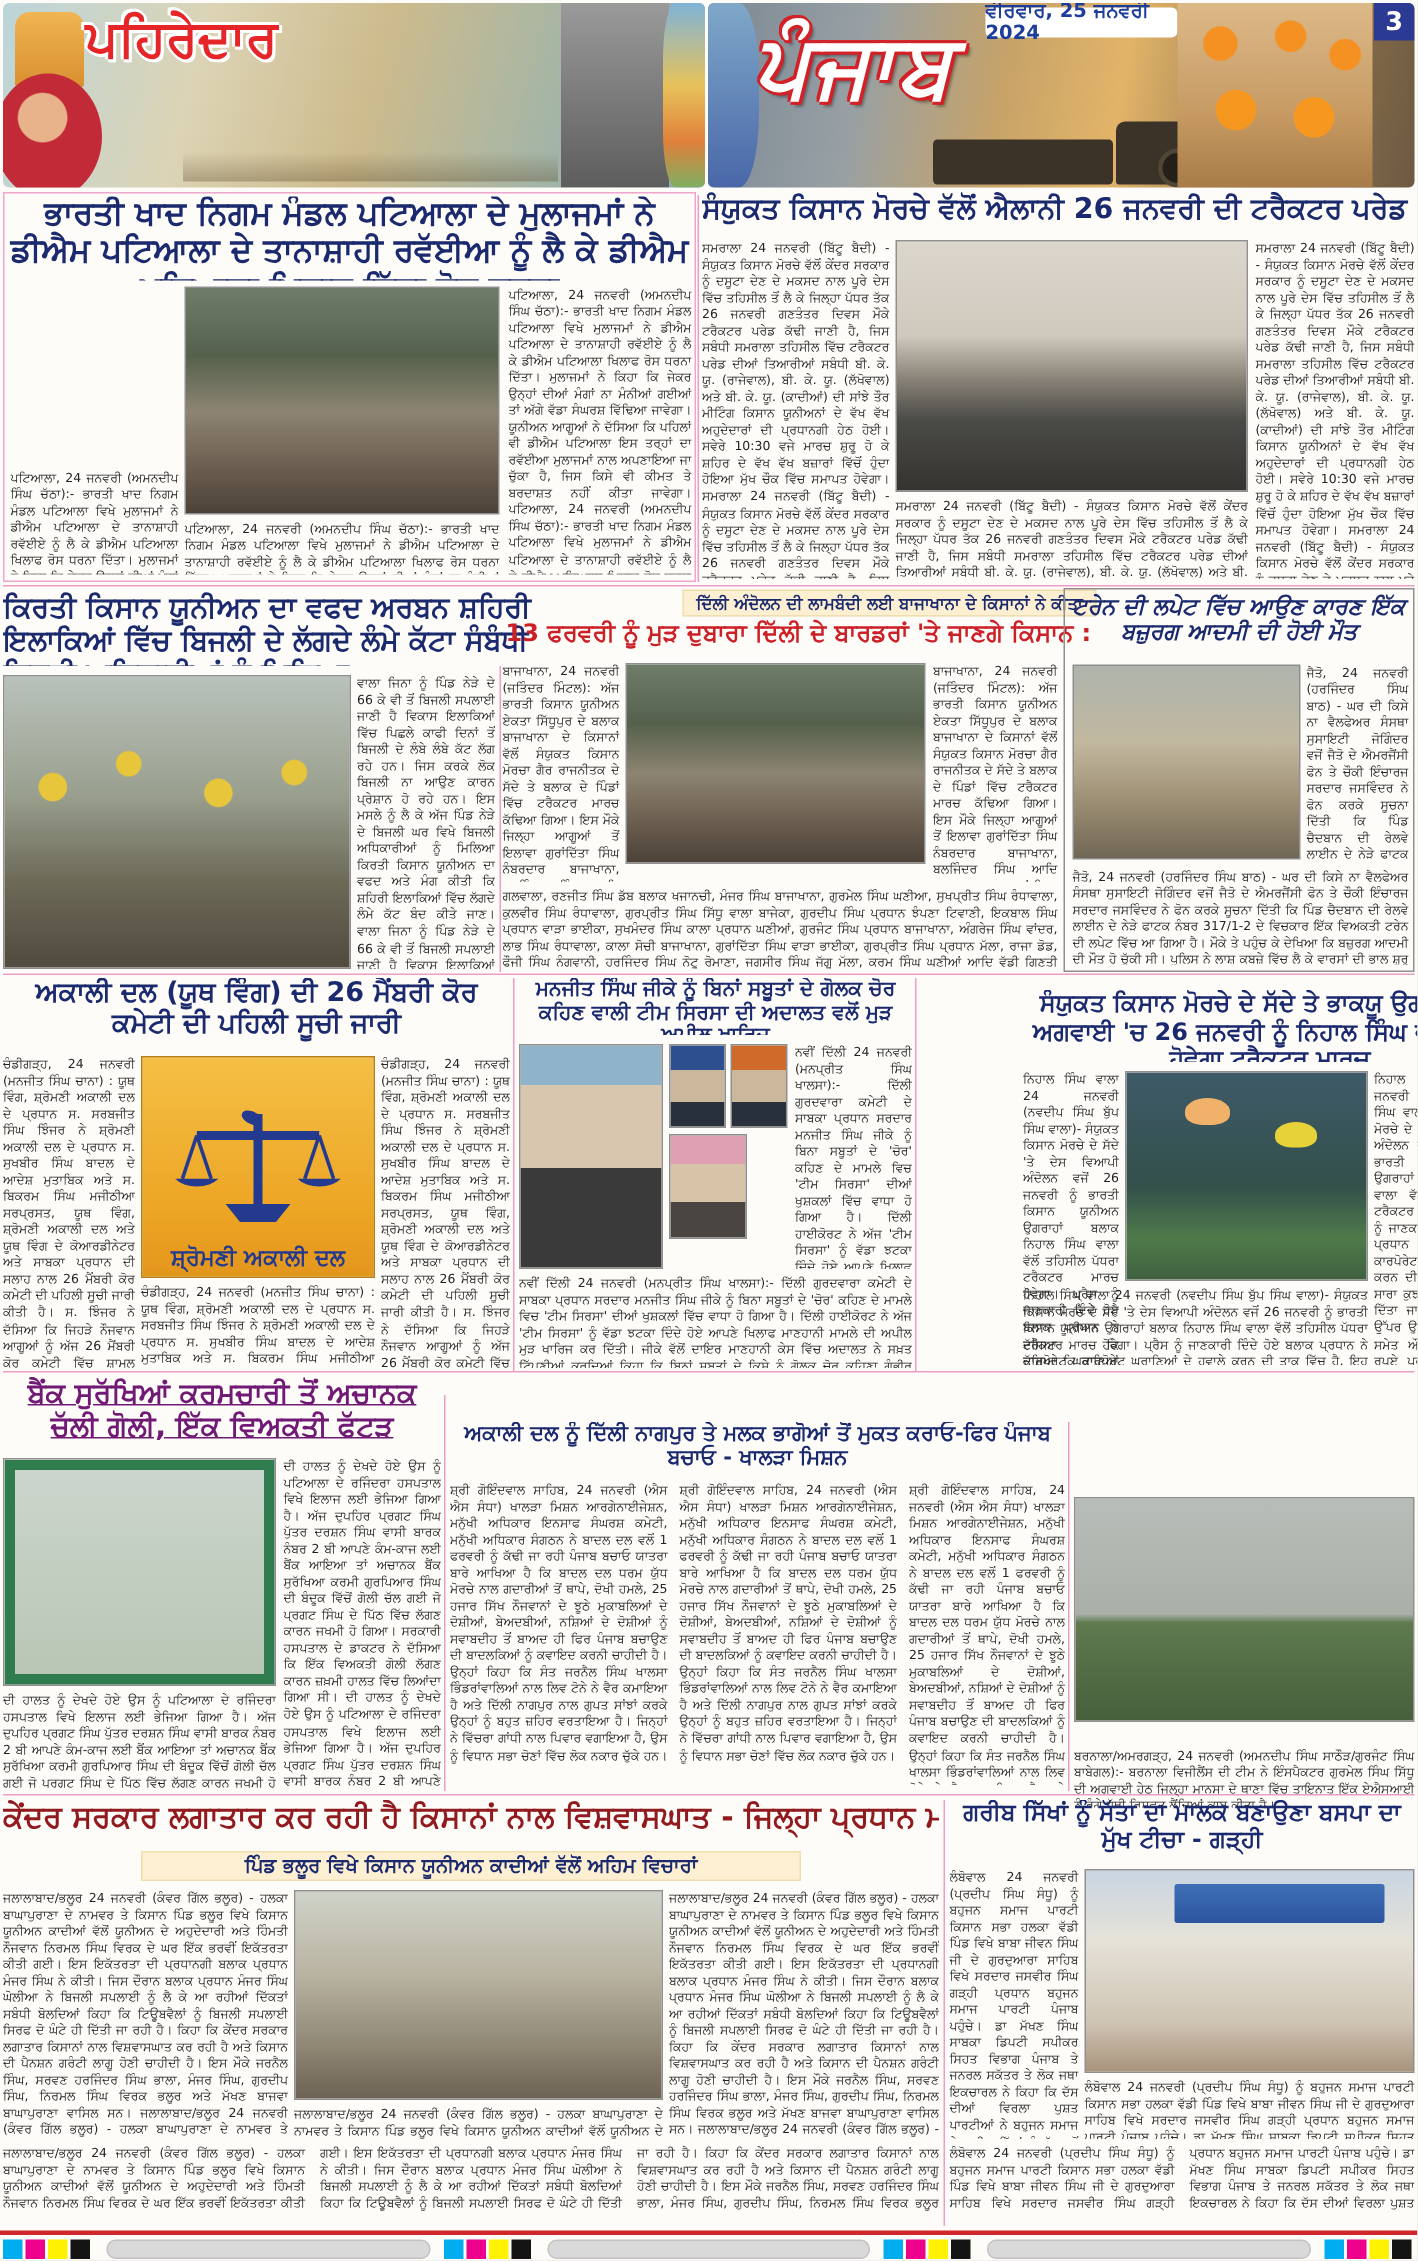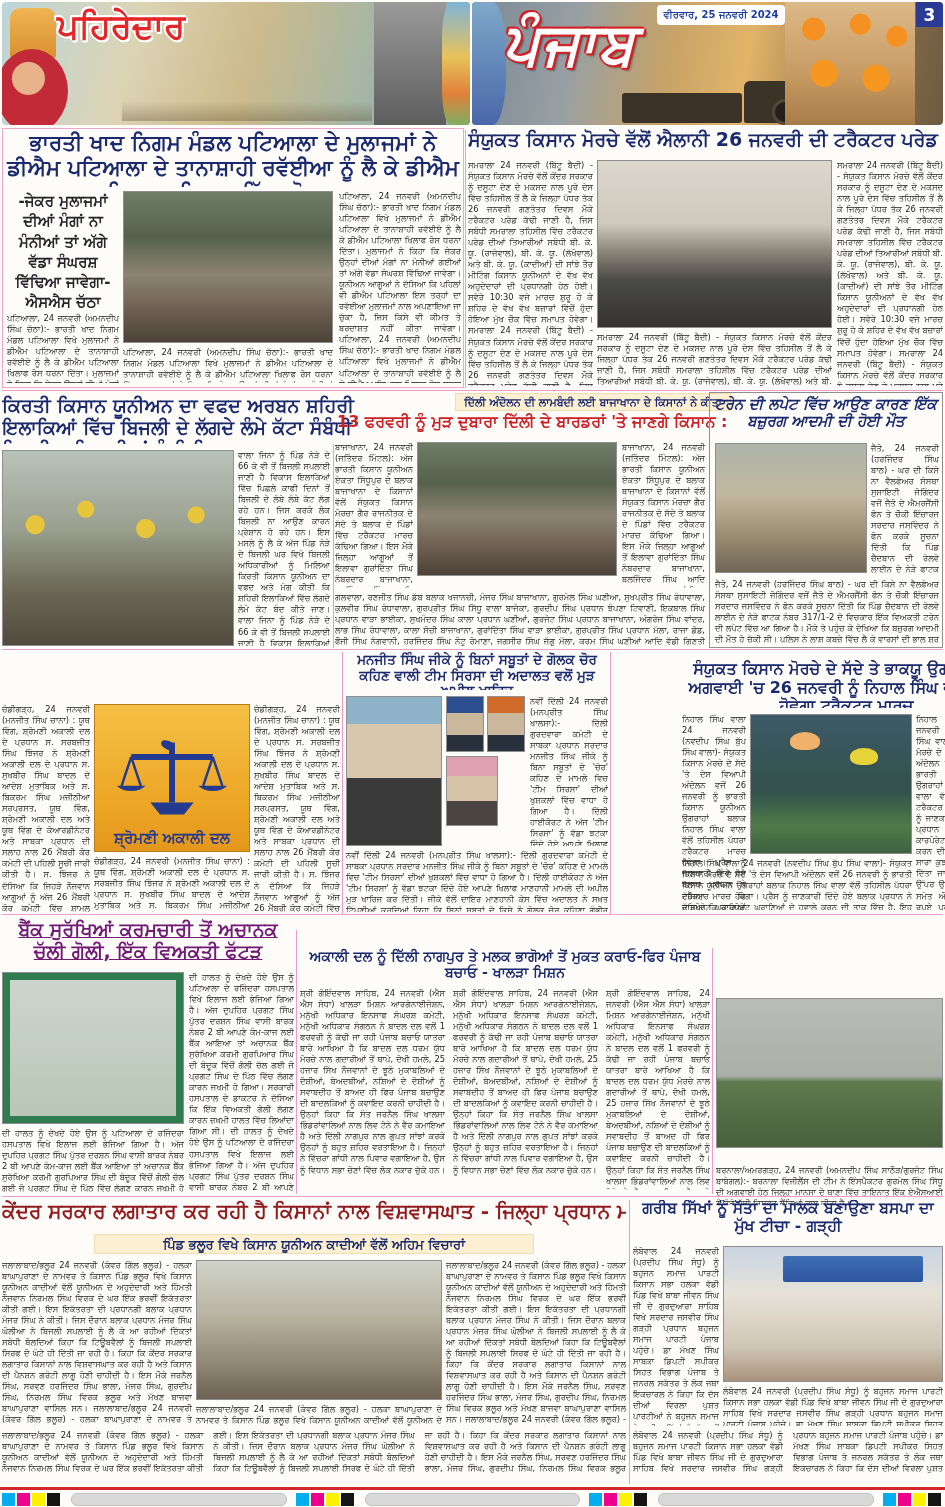--- a/index.html
+++ b/index.html
@@ -56,41 +56,40 @@
       <div class="abs" style="left:55px;top:6px;font-size:34px;font-weight:bold;color:#e52528;text-shadow:-2px 0 #fff,2px 0 #fff,0 -2px #fff,0 2px #fff,2px 2px #fff,-2px -2px #fff;">ਪਹਿਰੇਦਾਰ</div>
       <div class="abs" style="left:120px;bottom:4px;width:250px;height:44px;background:linear-gradient(180deg,rgba(0,0,0,0) 0 55%,rgba(90,70,40,.35) 100%);"></div>
     </div>
 
     <div class="abs mast-right" style="left:472px;top:2px;width:471px;height:123px;">
       <div class="abs" style="left:0;top:0;width:34px;height:123px;background:linear-gradient(180deg,#7fa8c9,#4967a8);border-radius:0 40% 40% 0;"></div>
       <div class="abs" style="left:150px;bottom:2px;width:120px;height:30px;background:#3c3328;border-radius:3px;"></div>
       <div class="abs" style="left:272px;bottom:2px;width:52px;height:42px;background:#3c3328;border-radius:6px 10px 2px 2px;"></div>
       <div class="abs" style="left:300px;bottom:0px;width:26px;height:26px;background:#241f18;border-radius:50%;border:3px solid #514635;"></div>
       <div class="abs" style="left:30px;top:8px;font-size:58px;font-weight:bold;color:#fff;letter-spacing:2px;text-shadow:-2px 0 #d22127,2px 0 #d22127,0 -2px #d22127,0 2px #d22127,2px 2px #d22127,-2px -2px #d22127,3px 3px 2px rgba(0,0,0,.35);font-style:italic;">ਪੰਜਾਬ</div>
-      <div class="abs" style="left:185px;top:3px;width:128px;height:20px;background:#fff;border-radius:4px;display:flex;align-items:center;justify-content:center;font-size:10px;font-weight:bold;color:#1c3d99;">ਵੀਰਵਾਰ, 25 ਜਨਵਰੀ 2024</div>
+      <div class="abs" style="left:185px;top:3px;width:128px;height:20px;background:#fff;border-radius:4px;display:flex;align-items:center;justify-content:center;font-size:13px;font-weight:bold;color:#1c3d99;">ਵੀਰਵਾਰ, 25 ਜਨਵਰੀ 2024</div>
       <div class="abs kids photo" style="left:313px;top:0;width:130px;height:123px;border:none;"></div>
       <div class="abs" style="right:0;top:0;width:27px;height:25px;background:#2b3a92;color:#fff;font-size:17px;font-weight:bold;display:flex;align-items:center;justify-content:center;">3</div>
     </div>
   </header>
 
   <div class="abs hrule" style="left:2px;top:390px;width:941px;"></div>
   <div class="abs hrule" style="left:2px;top:649px;width:941px;"></div>
   <div class="abs hrule" style="left:2px;top:914px;width:941px;"></div>
   <div class="abs hrule" style="left:2px;top:1196px;width:941px;"></div>
   <div class="abs vrule" style="left:465px;top:130px;height:258px;"></div>
   <div class="abs vrule" style="left:333px;top:444px;height:204px;"></div>
   <div class="abs vrule" style="left:342px;top:652px;height:262px;"></div>
   <div class="abs vrule" style="left:610px;top:652px;height:262px;"></div>
   <div class="abs vrule" style="left:296px;top:930px;height:264px;"></div>
   <div class="abs vrule" style="left:712px;top:948px;height:246px;"></div>
   <div class="abs vrule" style="left:629px;top:1200px;height:284px;"></div>
 
   <section class="abs" style="left:2px;top:128px;width:462px;height:260px;border:1px solid #f0a6cc;padding:2px;">
     <div class="hl" style="font-size:21.5px;height:56px;">ਭਾਰਤੀ ਖਾਦ ਨਿਗਮ ਮੰਡਲ ਪਟਿਆਲਾ ਦੇ ਮੁਲਾਜਮਾਂ ਨੇ ਡੀਐਮ ਪਟਿਆਲਾ ਦੇ ਤਾਨਾਸ਼ਾਹੀ ਰਵੱਈਆ ਨੂੰ ਲੈ ਕੇ ਡੀਐਮ ਪਟਿਆਲਾ ਖਿਲਾਫ ਦਿੱਤਾ ਰੋਸ ਧਰਨਾ</div>
-    <div class="abs" style="left:4px;top:62px;width:112px;height:118px;font-size:15px;font-weight:bold;color:#26262a;text-align:center;line-height:1.35;overflow:hidden;">-ਜੇਕਰ ਮੁਲਾਜਮਾਂ ਦੀਆਂ ਮੰਗਾਂ ਨਾ ਮੰਨੀਆਂ ਤਾਂ ਅੱਗੇ ਵੱਡਾ ਸੰਘਰਸ਼ ਵਿੱਢਿਆ ਜਾਵੇਗਾ-ਐਸਐਸ ਚੱਠਾ</div>
     <div class="abs photo ph-protest" style="left:120px;top:62px;width:210px;height:152px;"></div>
     <div class="abs bt" style="left:336px;top:62px;width:122px;height:192px;">ਪਟਿਆਲਾ, 24 ਜਨਵਰੀ (ਅਮਨਦੀਪ ਸਿੰਘ ਚੱਠਾ):- ਭਾਰਤੀ ਖਾਦ ਨਿਗਮ ਮੰਡਲ ਪਟਿਆਲਾ ਵਿਖੇ ਮੁਲਾਜਮਾਂ ਨੇ ਡੀਐਮ ਪਟਿਆਲਾ ਦੇ ਤਾਨਾਸ਼ਾਹੀ ਰਵੱਈਏ ਨੂੰ ਲੈ ਕੇ ਡੀਐਮ ਪਟਿਆਲਾ ਖਿਲਾਫ ਰੋਸ ਧਰਨਾ ਦਿੱਤਾ। ਮੁਲਾਜਮਾਂ ਨੇ ਕਿਹਾ ਕਿ ਜੇਕਰ ਉਨ੍ਹਾਂ ਦੀਆਂ ਮੰਗਾਂ ਨਾ ਮੰਨੀਆਂ ਗਈਆਂ ਤਾਂ ਅੱਗੇ ਵੱਡਾ ਸੰਘਰਸ਼ ਵਿੱਢਿਆ ਜਾਵੇਗਾ। ਯੂਨੀਅਨ ਆਗੂਆਂ ਨੇ ਦੱਸਿਆ ਕਿ ਪਹਿਲਾਂ ਵੀ ਡੀਐਮ ਪਟਿਆਲਾ ਇਸ ਤਰ੍ਹਾਂ ਦਾ ਰਵੱਈਆ ਮੁਲਾਜਮਾਂ ਨਾਲ ਅਪਣਾਇਆ ਜਾ ਚੁੱਕਾ ਹੈ, ਜਿਸ ਕਿਸੇ ਵੀ ਕੀਮਤ ਤੇ ਬਰਦਾਸ਼ਤ ਨਹੀਂ ਕੀਤਾ ਜਾਵੇਗਾ। ਪਟਿਆਲਾ, 24 ਜਨਵਰੀ (ਅਮਨਦੀਪ ਸਿੰਘ ਚੱਠਾ):- ਭਾਰਤੀ ਖਾਦ ਨਿਗਮ ਮੰਡਲ ਪਟਿਆਲਾ ਵਿਖੇ ਮੁਲਾਜਮਾਂ ਨੇ ਡੀਐਮ ਪਟਿਆਲਾ ਦੇ ਤਾਨਾਸ਼ਾਹੀ ਰਵੱਈਏ ਨੂੰ ਲੈ ਕੇ ਡੀਐਮ ਪਟਿਆਲਾ ਖਿਲਾਫ ਰੋਸ ਧਰਨਾ ਦਿੱਤਾ। ਮੁਲਾਜਮਾਂ ਨੇ ਕਿਹਾ ਕਿ ਜੇਕਰ ਉਨ੍ਹਾਂ ਦੀਆਂ ਮੰਗਾਂ ਨਾ ਮੰਨੀਆਂ ਗਈਆਂ ਤਾਂ ਅੱਗੇ ਵੱਡਾ ਸੰਘਰਸ਼ ਵਿੱਢਿਆ ਜਾਵੇਗਾ। ਯੂਨੀਅਨ ਆਗੂਆਂ ਨੇ ਦੱਸਿਆ ਕਿ ਪਹਿਲਾਂ ਵੀ ਡੀਐਮ ਪਟਿਆਲਾ ਇਸ ਤਰ੍ਹਾਂ ਦਾ ਰਵੱਈਆ ਮੁਲਾਜਮਾਂ ਨਾਲ ਅਪਣਾਇਆ ਜਾ ਚੁੱਕਾ ਹੈ, ਜਿਸ ਕਿਸੇ ਵੀ ਕੀਮਤ ਤੇ ਬਰਦਾਸ਼ਤ ਨਹੀਂ ਕੀਤਾ ਜਾਵੇਗਾ।</div>
     <div class="abs bt" style="left:4px;top:184px;width:112px;height:70px;">ਪਟਿਆਲਾ, 24 ਜਨਵਰੀ (ਅਮਨਦੀਪ ਸਿੰਘ ਚੱਠਾ):- ਭਾਰਤੀ ਖਾਦ ਨਿਗਮ ਮੰਡਲ ਪਟਿਆਲਾ ਵਿਖੇ ਮੁਲਾਜਮਾਂ ਨੇ ਡੀਐਮ ਪਟਿਆਲਾ ਦੇ ਤਾਨਾਸ਼ਾਹੀ ਰਵੱਈਏ ਨੂੰ ਲੈ ਕੇ ਡੀਐਮ ਪਟਿਆਲਾ ਖਿਲਾਫ ਰੋਸ ਧਰਨਾ ਦਿੱਤਾ। ਮੁਲਾਜਮਾਂ ਨੇ ਕਿਹਾ ਕਿ ਜੇਕਰ ਉਨ੍ਹਾਂ ਦੀਆਂ ਮੰਗਾਂ ਨਾ ਮੰਨੀਆਂ ਗਈਆਂ ਤਾਂ ਅੱਗੇ ਵੱਡਾ ਸੰਘਰਸ਼ ਵਿੱਢਿਆ ਜਾਵੇਗਾ। ਯੂਨੀਅਨ ਆਗੂਆਂ ਨੇ ਦੱਸਿਆ ਕਿ ਪਹਿਲਾਂ ਵੀ ਡੀਐਮ ਪਟਿਆਲਾ ਇਸ ਤਰ੍ਹਾਂ ਦਾ ਰਵੱਈਆ ਮੁਲਾਜਮਾਂ ਨਾਲ ਅਪਣਾਇਆ ਜਾ ਚੁੱਕਾ ਹੈ, ਜਿਸ ਕਿਸੇ ਵੀ ਕੀਮਤ ਤੇ ਬਰਦਾਸ਼ਤ ਨਹੀਂ ਕੀਤਾ ਜਾਵੇਗਾ।</div>
     <div class="abs bt" style="left:120px;top:218px;width:210px;height:36px;">ਪਟਿਆਲਾ, 24 ਜਨਵਰੀ (ਅਮਨਦੀਪ ਸਿੰਘ ਚੱਠਾ):- ਭਾਰਤੀ ਖਾਦ ਨਿਗਮ ਮੰਡਲ ਪਟਿਆਲਾ ਵਿਖੇ ਮੁਲਾਜਮਾਂ ਨੇ ਡੀਐਮ ਪਟਿਆਲਾ ਦੇ ਤਾਨਾਸ਼ਾਹੀ ਰਵੱਈਏ ਨੂੰ ਲੈ ਕੇ ਡੀਐਮ ਪਟਿਆਲਾ ਖਿਲਾਫ ਰੋਸ ਧਰਨਾ ਦਿੱਤਾ। ਮੁਲਾਜਮਾਂ ਨੇ ਕਿਹਾ ਕਿ ਜੇਕਰ ਉਨ੍ਹਾਂ ਦੀਆਂ ਮੰਗਾਂ ਨਾ ਮੰਨੀਆਂ ਗਈਆਂ ਤਾਂ ਅੱਗੇ ਵੱਡਾ ਸੰਘਰਸ਼ ਵਿੱਢਿਆ ਜਾਵੇਗਾ। ਯੂਨੀਅਨ ਆਗੂਆਂ ਨੇ ਦੱਸਿਆ ਕਿ ਪਹਿਲਾਂ ਵੀ ਡੀਐਮ ਪਟਿਆਲਾ ਇਸ ਤਰ੍ਹਾਂ ਦਾ ਰਵੱਈਆ ਮੁਲਾਜਮਾਂ ਨਾਲ ਅਪਣਾਇਆ ਜਾ ਚੁੱਕਾ ਹੈ, ਜਿਸ ਕਿਸੇ ਵੀ ਕੀਮਤ ਤੇ ਬਰਦਾਸ਼ਤ ਨਹੀਂ ਕੀਤਾ ਜਾਵੇਗਾ।</div>
   </section>
 
   <section class="abs" style="left:468px;top:128px;width:475px;height:260px;">
     <div class="hl" style="font-size:19px;height:26px;white-space:nowrap;">ਸੰਯੁਕਤ ਕਿਸਾਨ ਮੋਰਚੇ ਵੱਲੋਂ ਐਲਾਨੀ 26 ਜਨਵਰੀ ਦੀ ਟਰੈਕਟਰ ਪਰੇਡ ਸਬੰਧੀ ਤਿਆਰੀ ਮੁਕੰਮਲ</div>
     <div class="abs bt" style="left:0;top:32px;width:125px;height:226px;">ਸਮਰਾਲਾ 24 ਜਨਵਰੀ (ਬਿੱਟੂ ਬੈਦੀ) - ਸੰਯੁਕਤ ਕਿਸਾਨ ਮੋਰਚੇ ਵੱਲੋਂ ਕੇਂਦਰ ਸਰਕਾਰ ਨੂੰ ਦਸੂਟਾ ਦੇਣ ਦੇ ਮਕਸਦ ਨਾਲ ਪੂਰੇ ਦੇਸ ਵਿੱਚ ਤਹਿਸੀਲ ਤੋਂ ਲੈ ਕੇ ਜਿਲ੍ਹਾ ਪੱਧਰ ਤੱਕ 26 ਜਨਵਰੀ ਗਣਤੰਤਰ ਦਿਵਸ ਮੌਕੇ ਟਰੈਕਟਰ ਪਰੇਡ ਕੱਢੀ ਜਾਣੀ ਹੈ, ਜਿਸ ਸਬੰਧੀ ਸਮਰਾਲਾ ਤਹਿਸੀਲ ਵਿੱਚ ਟਰੈਕਟਰ ਪਰੇਡ ਦੀਆਂ ਤਿਆਰੀਆਂ ਸਬੰਧੀ ਬੀ. ਕੇ. ਯੂ. (ਰਾਜੇਵਾਲ), ਬੀ. ਕੇ. ਯੂ. (ਲੱਖੋਵਾਲ) ਅਤੇ ਬੀ. ਕੇ. ਯੂ. (ਕਾਦੀਆਂ) ਦੀ ਸਾਂਝੇ ਤੌਰ ਮੀਟਿੰਗ ਕਿਸਾਨ ਯੂਨੀਅਨਾਂ ਦੇ ਵੱਖ ਵੱਖ ਅਹੁਦੇਦਾਰਾਂ ਦੀ ਪ੍ਰਧਾਨਗੀ ਹੇਠ ਹੋਈ। ਸਵੇਰੇ 10:30 ਵਜੇ ਮਾਰਚ ਸ਼ੁਰੂ ਹੋ ਕੇ ਸ਼ਹਿਰ ਦੇ ਵੱਖ ਵੱਖ ਬਜ਼ਾਰਾਂ ਵਿੱਚੋਂ ਹੁੰਦਾ ਹੋਇਆ ਮੁੱਖ ਚੌਕ ਵਿੱਚ ਸਮਾਪਤ ਹੋਵੇਗਾ। ਸਮਰਾਲਾ 24 ਜਨਵਰੀ (ਬਿੱਟੂ ਬੈਦੀ) - ਸੰਯੁਕਤ ਕਿਸਾਨ ਮੋਰਚੇ ਵੱਲੋਂ ਕੇਂਦਰ ਸਰਕਾਰ ਨੂੰ ਦਸੂਟਾ ਦੇਣ ਦੇ ਮਕਸਦ ਨਾਲ ਪੂਰੇ ਦੇਸ ਵਿੱਚ ਤਹਿਸੀਲ ਤੋਂ ਲੈ ਕੇ ਜਿਲ੍ਹਾ ਪੱਧਰ ਤੱਕ 26 ਜਨਵਰੀ ਗਣਤੰਤਰ ਦਿਵਸ ਮੌਕੇ ਟਰੈਕਟਰ ਪਰੇਡ ਕੱਢੀ ਜਾਣੀ ਹੈ, ਜਿਸ ਸਬੰਧੀ ਸਮਰਾਲਾ ਤਹਿਸੀਲ ਵਿੱਚ ਟਰੈਕਟਰ ਪਰੇਡ ਦੀਆਂ ਤਿਆਰੀਆਂ ਸਬੰਧੀ ਬੀ. ਕੇ. ਯੂ. (ਰਾਜੇਵਾਲ), ਬੀ. ਕੇ. ਯੂ. (ਲੱਖੋਵਾਲ) ਅਤੇ ਬੀ. ਕੇ. ਯੂ. (ਕਾਦੀਆਂ) ਦੀ ਸਾਂਝੇ ਤੌਰ ਮੀਟਿੰਗ ਕਿਸਾਨ ਯੂਨੀਅਨਾਂ ਦੇ ਵੱਖ ਵੱਖ ਅਹੁਦੇਦਾਰਾਂ ਦੀ ਪ੍ਰਧਾਨਗੀ ਹੇਠ ਹੋਈ। ਸਵੇਰੇ 10:30 ਵਜੇ ਮਾਰਚ ਸ਼ੁਰੂ ਹੋ ਕੇ ਸ਼ਹਿਰ ਦੇ ਵੱਖ ਵੱਖ ਬਜ਼ਾਰਾਂ ਵਿੱਚੋਂ ਹੁੰਦਾ ਹੋਇਆ ਮੁੱਖ ਚੌਕ ਵਿੱਚ ਸਮਾਪਤ ਹੋਵੇਗਾ।</div>
     <div class="abs photo ph-building" style="left:129px;top:32px;width:235px;height:168px;"></div>
@@ -114,20 +113,21 @@
   </section>
 
   <section class="abs" style="left:709px;top:392px;width:234px;height:256px;border:1px solid #8f8f8f;padding:3px;">
     <div class="hl" style="font-size:15px;height:42px;font-style:italic;">ਟਰੇਨ ਦੀ ਲਪੇਟ ਵਿੱਚ ਆਉਣ ਕਾਰਣ ਇੱਕ ਬਜ਼ੁਰਗ ਆਦਮੀ ਦੀ ਹੋਈ ਮੌਤ</div>
     <div class="abs photo ph-train" style="left:5px;top:50px;width:152px;height:130px;"></div>
     <div class="abs bt" style="left:161px;top:50px;width:68px;height:130px;">ਜੈਤੋ, 24 ਜਨਵਰੀ (ਹਰਜਿੰਦਰ ਸਿੰਘ ਬਾਠ) - ਘਰ ਦੀ ਕਿਸੇ ਨਾ ਵੈਲਫੇਅਰ ਸੰਸਥਾ ਸੁਸਾਇਟੀ ਜੋਗਿੰਦਰ ਵਜੋਂ ਜੈਤੋ ਦੇ ਐਮਰਜੈਂਸੀ ਫੋਨ ਤੇ ਚੌਕੀ ਇੰਚਾਰਜ ਸਰਦਾਰ ਜਸਵਿੰਦਰ ਨੇ ਫੋਨ ਕਰਕੇ ਸੂਚਨਾ ਦਿੱਤੀ ਕਿ ਪਿੰਡ ਚੈਦਬਾਨ ਦੀ ਰੇਲਵੇ ਲਾਈਨ ਦੇ ਨੇੜੇ ਫਾਟਕ ਨੰਬਰ 317/1-2 ਦੇ ਵਿਚਕਾਰ ਇੱਕ ਵਿਅਕਤੀ ਟਰੇਨ ਦੀ ਲਪੇਟ ਵਿੱਚ ਆ ਗਿਆ ਹੈ। ਮੌਕੇ ਤੇ ਪਹੁੰਚ ਕੇ ਦੇਖਿਆ ਕਿ ਬਜ਼ੁਰਗ ਆਦਮੀ ਦੀ ਮੌਤ ਹੋ ਚੁੱਕੀ ਸੀ। ਪੁਲਿਸ ਨੇ ਲਾਸ਼ ਕਬਜ਼ੇ ਵਿੱਚ ਲੈ ਕੇ ਵਾਰਸਾਂ ਦੀ ਭਾਲ ਸ਼ੁਰੂ ਕਰ ਦਿੱਤੀ ਹੈ।</div>
     <div class="abs bt" style="left:5px;top:186px;width:224px;height:64px;">ਜੈਤੋ, 24 ਜਨਵਰੀ (ਹਰਜਿੰਦਰ ਸਿੰਘ ਬਾਠ) - ਘਰ ਦੀ ਕਿਸੇ ਨਾ ਵੈਲਫੇਅਰ ਸੰਸਥਾ ਸੁਸਾਇਟੀ ਜੋਗਿੰਦਰ ਵਜੋਂ ਜੈਤੋ ਦੇ ਐਮਰਜੈਂਸੀ ਫੋਨ ਤੇ ਚੌਕੀ ਇੰਚਾਰਜ ਸਰਦਾਰ ਜਸਵਿੰਦਰ ਨੇ ਫੋਨ ਕਰਕੇ ਸੂਚਨਾ ਦਿੱਤੀ ਕਿ ਪਿੰਡ ਚੈਦਬਾਨ ਦੀ ਰੇਲਵੇ ਲਾਈਨ ਦੇ ਨੇੜੇ ਫਾਟਕ ਨੰਬਰ 317/1-2 ਦੇ ਵਿਚਕਾਰ ਇੱਕ ਵਿਅਕਤੀ ਟਰੇਨ ਦੀ ਲਪੇਟ ਵਿੱਚ ਆ ਗਿਆ ਹੈ। ਮੌਕੇ ਤੇ ਪਹੁੰਚ ਕੇ ਦੇਖਿਆ ਕਿ ਬਜ਼ੁਰਗ ਆਦਮੀ ਦੀ ਮੌਤ ਹੋ ਚੁੱਕੀ ਸੀ। ਪੁਲਿਸ ਨੇ ਲਾਸ਼ ਕਬਜ਼ੇ ਵਿੱਚ ਲੈ ਕੇ ਵਾਰਸਾਂ ਦੀ ਭਾਲ ਸ਼ੁਰੂ ਕਰ ਦਿੱਤੀ ਹੈ।</div>
   </section>
 
   <section class="abs" style="left:2px;top:652px;width:338px;height:262px;">
+    <div class="hl" style="font-size:18px;height:46px;">ਅਕਾਲੀ ਦਲ (ਯੂਥ ਵਿੰਗ) ਦੀ 26 ਮੈਂਬਰੀ ਕੋਰ ਕਮੇਟੀ ਦੀ ਪਹਿਲੀ ਸੂਚੀ ਜਾਰੀ</div>
     <div class="abs bt" style="left:0;top:52px;width:88px;height:208px;">ਚੰਡੀਗੜ੍ਹ, 24 ਜਨਵਰੀ (ਮਨਜੀਤ ਸਿੰਘ ਚਾਨਾ) : ਯੂਥ ਵਿੰਗ, ਸ਼੍ਰੋਮਣੀ ਅਕਾਲੀ ਦਲ ਦੇ ਪ੍ਰਧਾਨ ਸ. ਸਰਬਜੀਤ ਸਿੰਘ ਝਿੰਜਰ ਨੇ ਸ਼੍ਰੋਮਣੀ ਅਕਾਲੀ ਦਲ ਦੇ ਪ੍ਰਧਾਨ ਸ. ਸੁਖਬੀਰ ਸਿੰਘ ਬਾਦਲ ਦੇ ਆਦੇਸ਼ ਮੁਤਾਬਿਕ ਅਤੇ ਸ. ਬਿਕਰਮ ਸਿੰਘ ਮਜੀਠੀਆ ਸਰਪ੍ਰਸਤ, ਯੂਥ ਵਿੰਗ, ਸ਼੍ਰੋਮਣੀ ਅਕਾਲੀ ਦਲ ਅਤੇ ਯੂਥ ਵਿੰਗ ਦੇ ਕੋਆਰਡੀਨੇਟਰ ਅਤੇ ਸਾਬਕਾ ਪ੍ਰਧਾਨ ਦੀ ਸਲਾਹ ਨਾਲ 26 ਮੈਂਬਰੀ ਕੋਰ ਕਮੇਟੀ ਦੀ ਪਹਿਲੀ ਸੂਚੀ ਜਾਰੀ ਕੀਤੀ ਹੈ। ਸ. ਝਿੰਜਰ ਨੇ ਦੱਸਿਆ ਕਿ ਜਿਹੜੇ ਨੌਜਵਾਨ ਆਗੂਆਂ ਨੂੰ ਅੱਜ 26 ਮੈਂਬਰੀ ਕੋਰ ਕਮੇਟੀ ਵਿੱਚ ਸ਼ਾਮਲ ਕੀਤਾ ਗਿਆ ਹੈ ਉਹਨਾਂ ਵਿੱਚ ਸ ਗੋਪ ਸਿੰਘ ਵੜੈਚ ਮੰਤਰੀ, ਸ. ਪ੍ਰਭਜੋਤ ਸਿੰਘ ਧਾਲੀਵਾਲ ਲੁਧਿਆਣਾ, ਸ. ਰਵਿੰਦਰ ਸਿੰਘ ਖੇੜਾ ਖਰੜ, ਸ. ਮਨਜੀਤ ਸਿੰਘ ਮਨਕਪੁਰ ਫੈਰਾਘੱਟੀ, ਐਡਵੋਕੇਟ ਜਿਲਰਨਜੀਤ ਸਿੰਘ ਵਿਣੋਂ ਮੰਤਰੀ, ਸ. ਸੰਦੀਪ ਸਿੰਘ ਬਾਠ ਮੋਤ, ਸ. ਜਸਗੀਰ ਸਿੰਘ ਸ਼ਾਮਲ ਹਨ। ਚੰਡੀਗੜ੍ਹ, 24 ਜਨਵਰੀ (ਮਨਜੀਤ ਸਿੰਘ ਚਾਨਾ) : ਯੂਥ ਵਿੰਗ, ਸ਼੍ਰੋਮਣੀ ਅਕਾਲੀ ਦਲ ਦੇ ਪ੍ਰਧਾਨ ਸ. ਸਰਬਜੀਤ ਸਿੰਘ ਝਿੰਜਰ ਨੇ ਸ਼੍ਰੋਮਣੀ ਅਕਾਲੀ ਦਲ ਦੇ ਪ੍ਰਧਾਨ ਸ. ਸੁਖਬੀਰ ਸਿੰਘ ਬਾਦਲ ਦੇ ਆਦੇਸ਼ ਮੁਤਾਬਿਕ ਅਤੇ ਸ. ਬਿਕਰਮ ਸਿੰਘ ਮਜੀਠੀਆ ਸਰਪ੍ਰਸਤ, ਯੂਥ ਵਿੰਗ, ਸ਼੍ਰੋਮਣੀ ਅਕਾਲੀ ਦਲ ਅਤੇ ਯੂਥ ਵਿੰਗ ਦੇ ਕੋਆਰਡੀਨੇਟਰ ਅਤੇ ਸਾਬਕਾ ਪ੍ਰਧਾਨ ਦੀ ਸਲਾਹ ਨਾਲ 26 ਮੈਂਬਰੀ ਕੋਰ ਕਮੇਟੀ ਦੀ ਪਹਿਲੀ ਸੂਚੀ ਜਾਰੀ ਕੀਤੀ ਹੈ। ਸ. ਝਿੰਜਰ ਨੇ ਦੱਸਿਆ ਕਿ ਜਿਹੜੇ ਨੌਜਵਾਨ ਆਗੂਆਂ ਨੂੰ ਅੱਜ 26 ਮੈਂਬਰੀ ਕੋਰ ਕਮੇਟੀ ਵਿੱਚ ਸ਼ਾਮਲ ਕੀਤਾ ਗਿਆ ਹੈ ਉਹਨਾਂ ਵਿੱਚ ਸ ਗੋਪ ਸਿੰਘ ਵੜੈਚ ਮੰਤਰੀ, ਸ. ਪ੍ਰਭਜੋਤ ਸਿੰਘ ਧਾਲੀਵਾਲ ਲੁਧਿਆਣਾ, ਸ. ਰਵਿੰਦਰ ਸਿੰਘ ਖੇੜਾ ਖਰੜ, ਸ. ਮਨਜੀਤ ਸਿੰਘ ਮਨਕਪੁਰ ਫੈਰਾਘੱਟੀ, ਐਡਵੋਕੇਟ ਜਿਲਰਨਜੀਤ ਸਿੰਘ ਵਿਣੋਂ ਮੰਤਰੀ, ਸ. ਸੰਦੀਪ ਸਿੰਘ ਬਾਠ ਮੋਤ, ਸ. ਜਸਗੀਰ ਸਿੰਘ ਸ਼ਾਮਲ ਹਨ।</div>
     <div class="abs emblem" style="left:92px;top:52px;width:156px;height:148px;">
       <svg viewBox="0 0 100 76" style="width:120px;height:96px;">
         <line x1="50" y1="6" x2="50" y2="56" stroke="#233a8f" stroke-width="5"></line>
         <path d="M50 6 C40 0 36 10 50 13 Z" fill="#233a8f"></path>
         <line x1="16" y1="18" x2="84" y2="18" stroke="#233a8f" stroke-width="5"></line>
         <line x1="16" y1="18" x2="8" y2="42" stroke="#233a8f" stroke-width="2"></line>
         <line x1="16" y1="18" x2="24" y2="42" stroke="#233a8f" stroke-width="2"></line>
         <line x1="84" y1="18" x2="76" y2="42" stroke="#233a8f" stroke-width="2"></line>
         <line x1="84" y1="18" x2="92" y2="42" stroke="#233a8f" stroke-width="2"></line>

